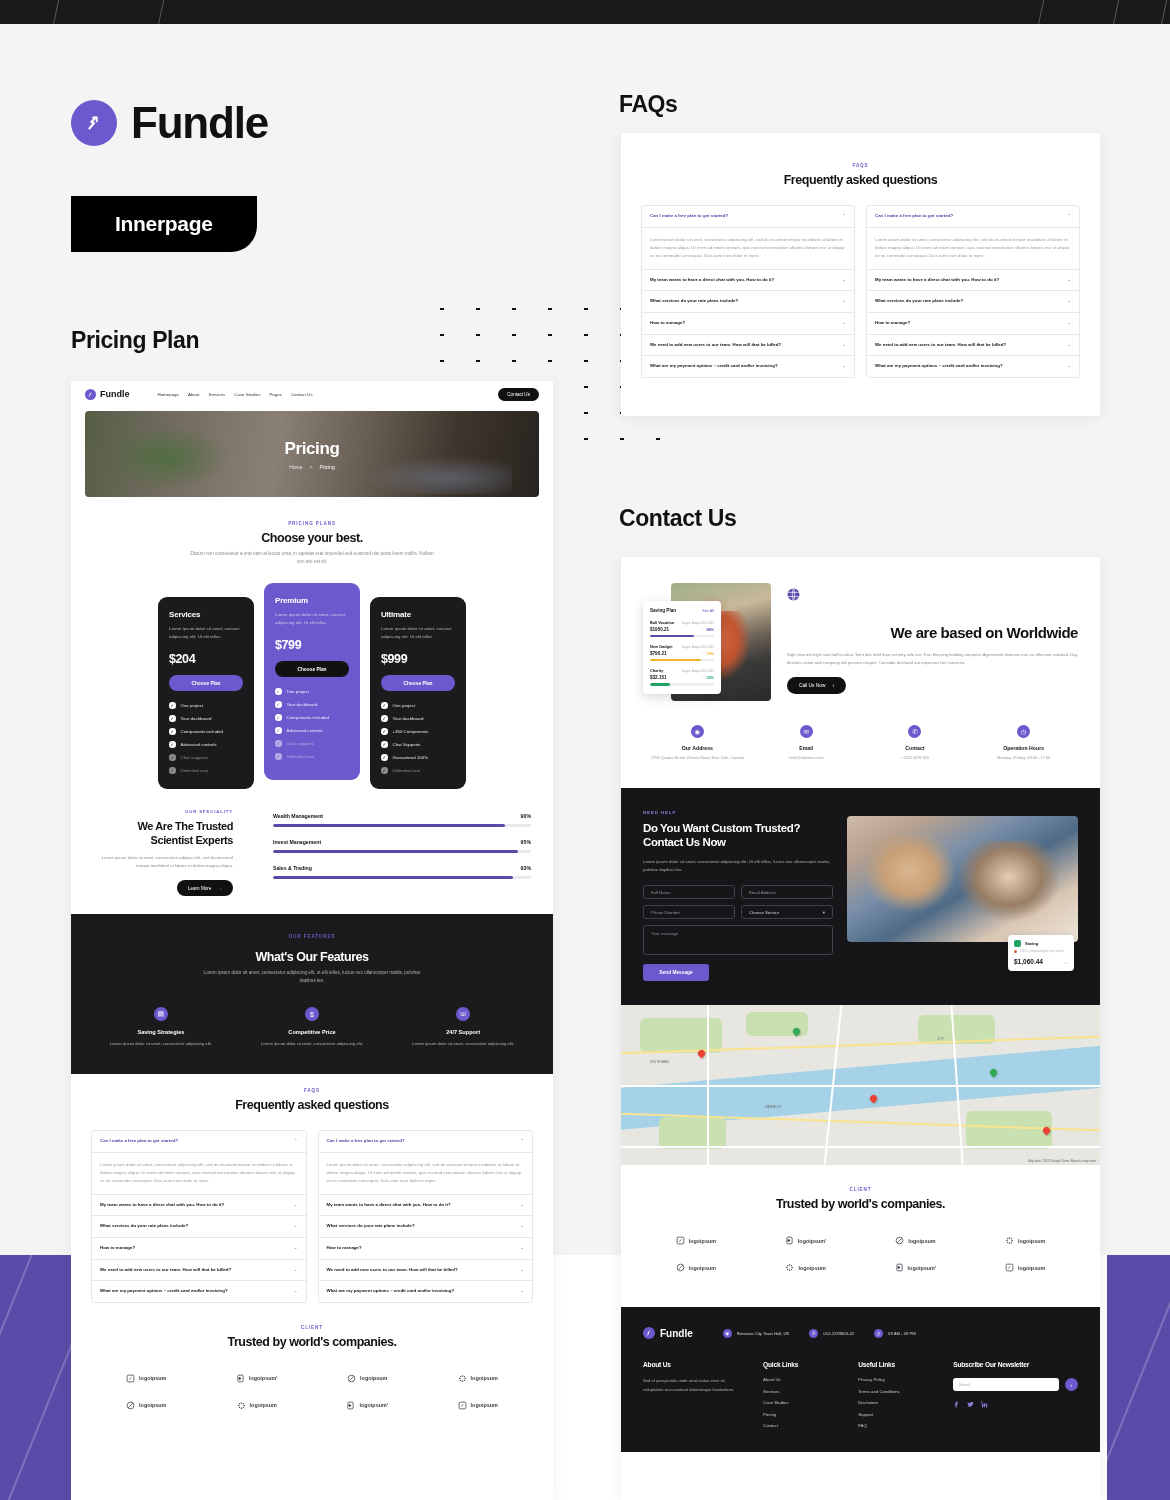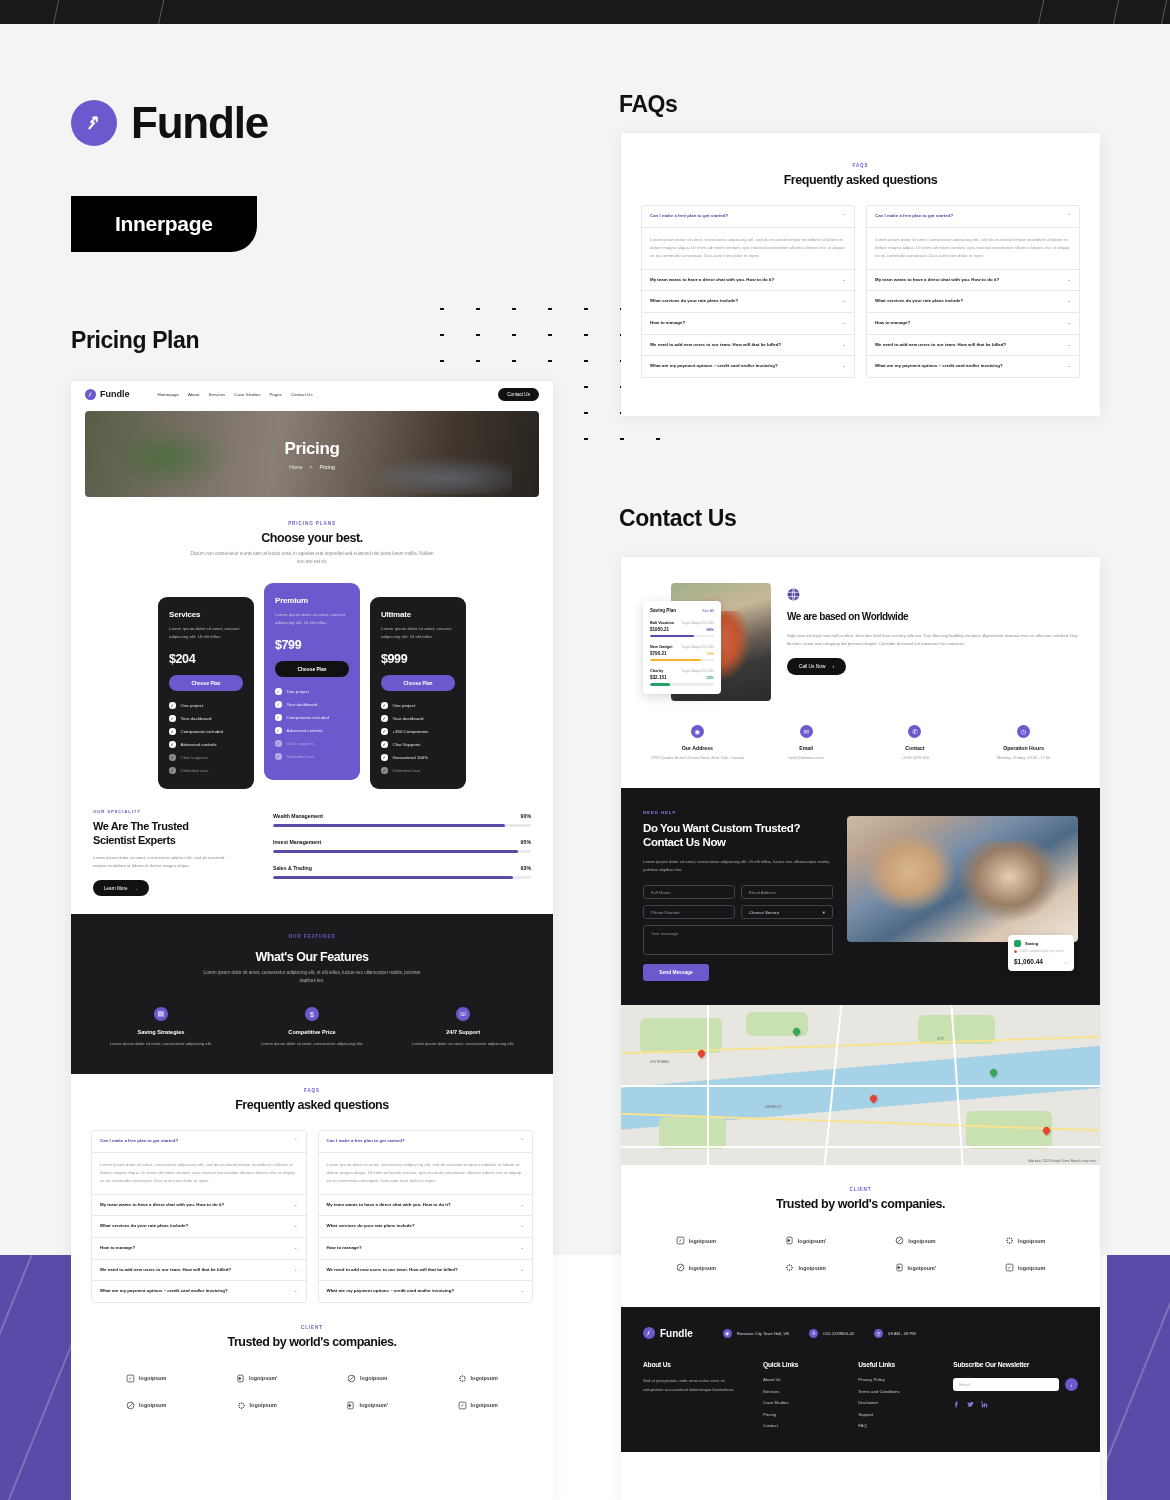--- a/index.html
+++ b/index.html
@@ -108,21 +108,21 @@
   }
   .price-card.featured .pc-btn { background: #111; }
   .pc-feats { margin-top: 11px; display: flex; flex-direction: column; gap: 6.5px; }
   .pc-feat { display: flex; align-items: center; gap: 5px; font-size: 4.4px; color: rgba(255,255,255,0.88); }
   .tick { width: 6.5px; height: 6.5px; border-radius: 50%; background: #fff; color: #1b1b1d;
           font-size: 4.2px; display: flex; align-items: center; justify-content: center; flex: 0 0 auto; font-weight: 700; }
   .price-card.featured .tick { background: #fff; color: #6a5acd; }
   .pc-feat.dim { opacity: 0.5; }
 
   
-  .spec { display: flex; gap: 40px; padding: 20px 22px 0; }
+  .spec { display: flex; gap: 40px; padding: 20px 22px 0; text-align: right; }
   .spec-left { width: 140px; }
   .spec-eyebrow { font-size: 4.4px; font-weight: 700; letter-spacing: 0.8px; color: #6a5acd; text-transform: uppercase; }
   .spec-title { font-size: 11px; font-weight: 700; color: #111; line-height: 1.3; margin-top: 5px; letter-spacing: -0.4px; }
   .spec-text { font-size: 4.3px; line-height: 1.85; color: #8b8b93; margin-top: 7px; }
   .spec-btn { display: inline-flex; align-items: center; gap: 6px; background: #111; color: #fff;
               font-size: 4.6px; padding: 5.5px 11px; border-radius: 11px; margin-top: 10px; }
   .bars { flex: 1; display: flex; flex-direction: column; gap: 12px; padding-top: 4px; }
   .bar-head { display: flex; justify-content: space-between; font-size: 5.2px; font-weight: 700; color: #111; }
   .bar-track { height: 3px; border-radius: 2px; background: #e9e9ee; margin-top: 5px; overflow: hidden; }
   .bar-fill { height: 100%; background: #5b4ba8; border-radius: 2px; }
@@ -180,21 +180,21 @@
   .sv-row1 { display: flex; justify-content: space-between; align-items: baseline; }
   .sv-name { font-size: 3.9px; font-weight: 700; color: #111; }
   .sv-target { font-size: 3.2px; color: #a9a9b2; }
   .sv-row2 { display: flex; justify-content: space-between; align-items: baseline; margin-top: 2px; }
   .sv-amt { font-size: 4.6px; font-weight: 700; color: #111; }
   .sv-pct { font-size: 3.8px; font-weight: 700; }
   .sv-track { height: 2.2px; border-radius: 2px; background: #ececf2; margin-top: 3px; overflow: hidden; }
   .sv-fill { height: 100%; border-radius: 2px; }
   .cu-right { flex: 1; padding-top: 4px; }
   .cu-globe { width: 13px; height: 13px; color: #5b4ba8; }
-  .cu-title { font-size: 10px; font-weight: 700; color: #111; line-height: 1.25; margin-top: 11px; letter-spacing: -0.45px; }
+  .cu-title { font-size: 15px; font-weight: 700; color: #111; line-height: 1.25; margin-top: 24px; letter-spacing: -0.45px; text-align: right; }
   .cu-text { font-size: 4.2px; line-height: 1.95; color: #8b8b93; margin-top: 8px; }
   .cu-btn { display: inline-flex; align-items: center; gap: 7px; background: #111; color: #fff;
             font-size: 4.8px; padding: 6px 12px; border-radius: 12px; margin-top: 10px; }
 
   .cu-info { display: flex; padding: 24px 22px 26px; }
   .info { flex: 1; text-align: center; }
   .info-ico { width: 13px; height: 13px; border-radius: 50%; background: #6a5acd; color: #fff;
               display: flex; align-items: center; justify-content: center; margin: 0 auto 7px; font-size: 6.5px; }
   .info-name { font-size: 5.2px; font-weight: 700; color: #111; }
   .info-val { font-size: 3.9px; line-height: 1.7; color: #9a9aa2; margin-top: 4px; }

